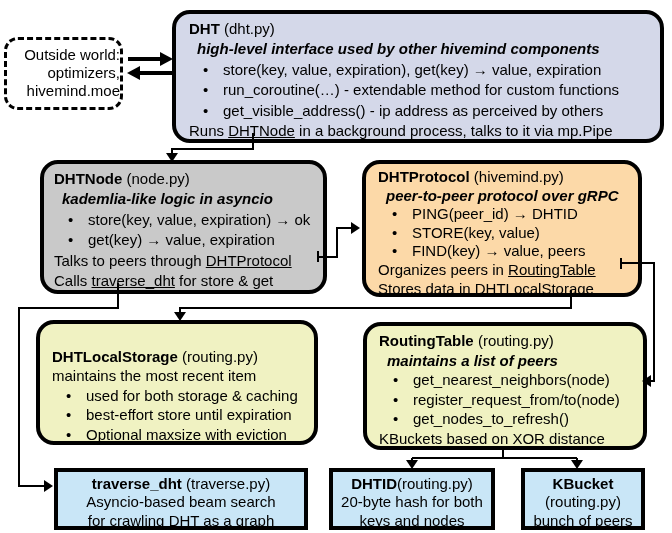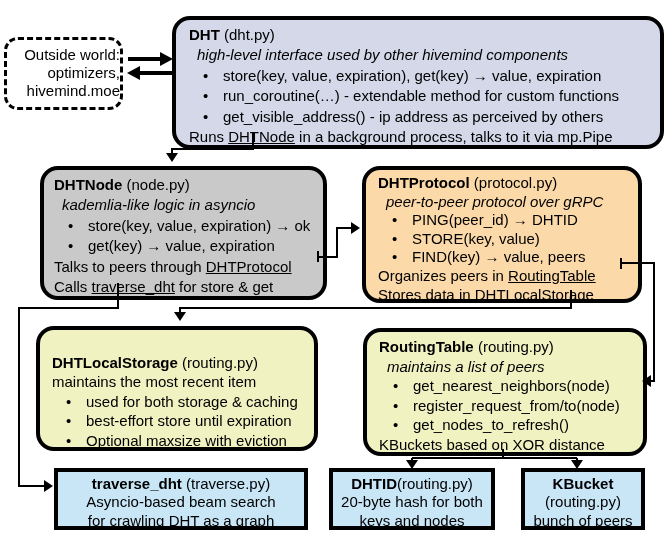--- a/index.html
+++ b/index.html
@@ -1,24 +1,24 @@
 <!DOCTYPE html>
 <html><head>
 <meta charset="utf-8">
 <style>
   html,body{margin:0;padding:0;}
   body{
     width:672px;height:533px;position:relative;background:#ffffff;
     font-family:"Liberation Sans", sans-serif;color:#000;overflow:hidden;
   }
   .box{position:absolute;border:4px solid #000;box-sizing:border-box;font-size:15px;}
-  .round{border-radius:18px;margin-top:6px;}
+  .round{border-radius:18px;}
   .ttl b{font-weight:bold;}
   .i{}
-  .sub{font-style:italic;text-indent:8px;}
+  .sub{font-style:italic;text-indent:8px;font-weight:bold;}
   .u{text-decoration:underline;}
   .bullet{position:relative;padding-left:34px;}
   .bullet::before{content:"\2022";position:absolute;left:14px;}
   #outside{
     left:4px;top:37px;width:119px;height:73px;background:#fff;
     border:3px dashed #000;border-radius:14px;text-align:right;
     padding-top:6px;line-height:18px;font-size:15px;
   }
   #dht{left:172px;top:10px;width:492px;height:133px;background:#d4d8e9;
        padding:5px 8px 0 13px;line-height:20.4px;}
@@ -60,21 +60,21 @@
 <div id="dhtnode" class="box round">
   <div class="ttl"><b>DHTNode</b><span> (node.py)</span></div>
   <div class="sub">kademlia-like logic in asyncio</div>
   <div class="bullet">store(key, value, expiration) → ok</div>
   <div class="bullet">get(key) → value, expiration</div>
   <div class="i"><span>Talks to peers through </span><span class="u">DHTProtocol</span><span></span></div>
   <div class="i"><span>Calls </span><span class="u">traverse_dht</span><span> for store &amp; get</span></div>
 </div>
 
 <div id="dhtprotocol" class="box round">
-  <div class="ttl"><b>DHTProtocol</b><span> (protocol.py)</span></div>
+  <div class="ttl"><b>DHTProtocol</b><span> (hivemind.py)</span></div>
   <div class="sub">peer-to-peer protocol over gRPC</div>
   <div class="bullet">PING(peer_id) → DHTID</div>
   <div class="bullet">STORE(key, value)</div>
   <div class="bullet">FIND(key) → value, peers</div>
   <div class="i"><span>Organizes peers in </span><span class="u">RoutingTable</span><span></span></div>
   <div><span>Stores data in DHT</span><span class="u">LocalStorage</span><span></span></div>
 </div>
 
 <div id="dhtls" class="box round">
   <div class="ttl"><b>DHTLocalStorage</b><span> (routing.py)</span></div>

